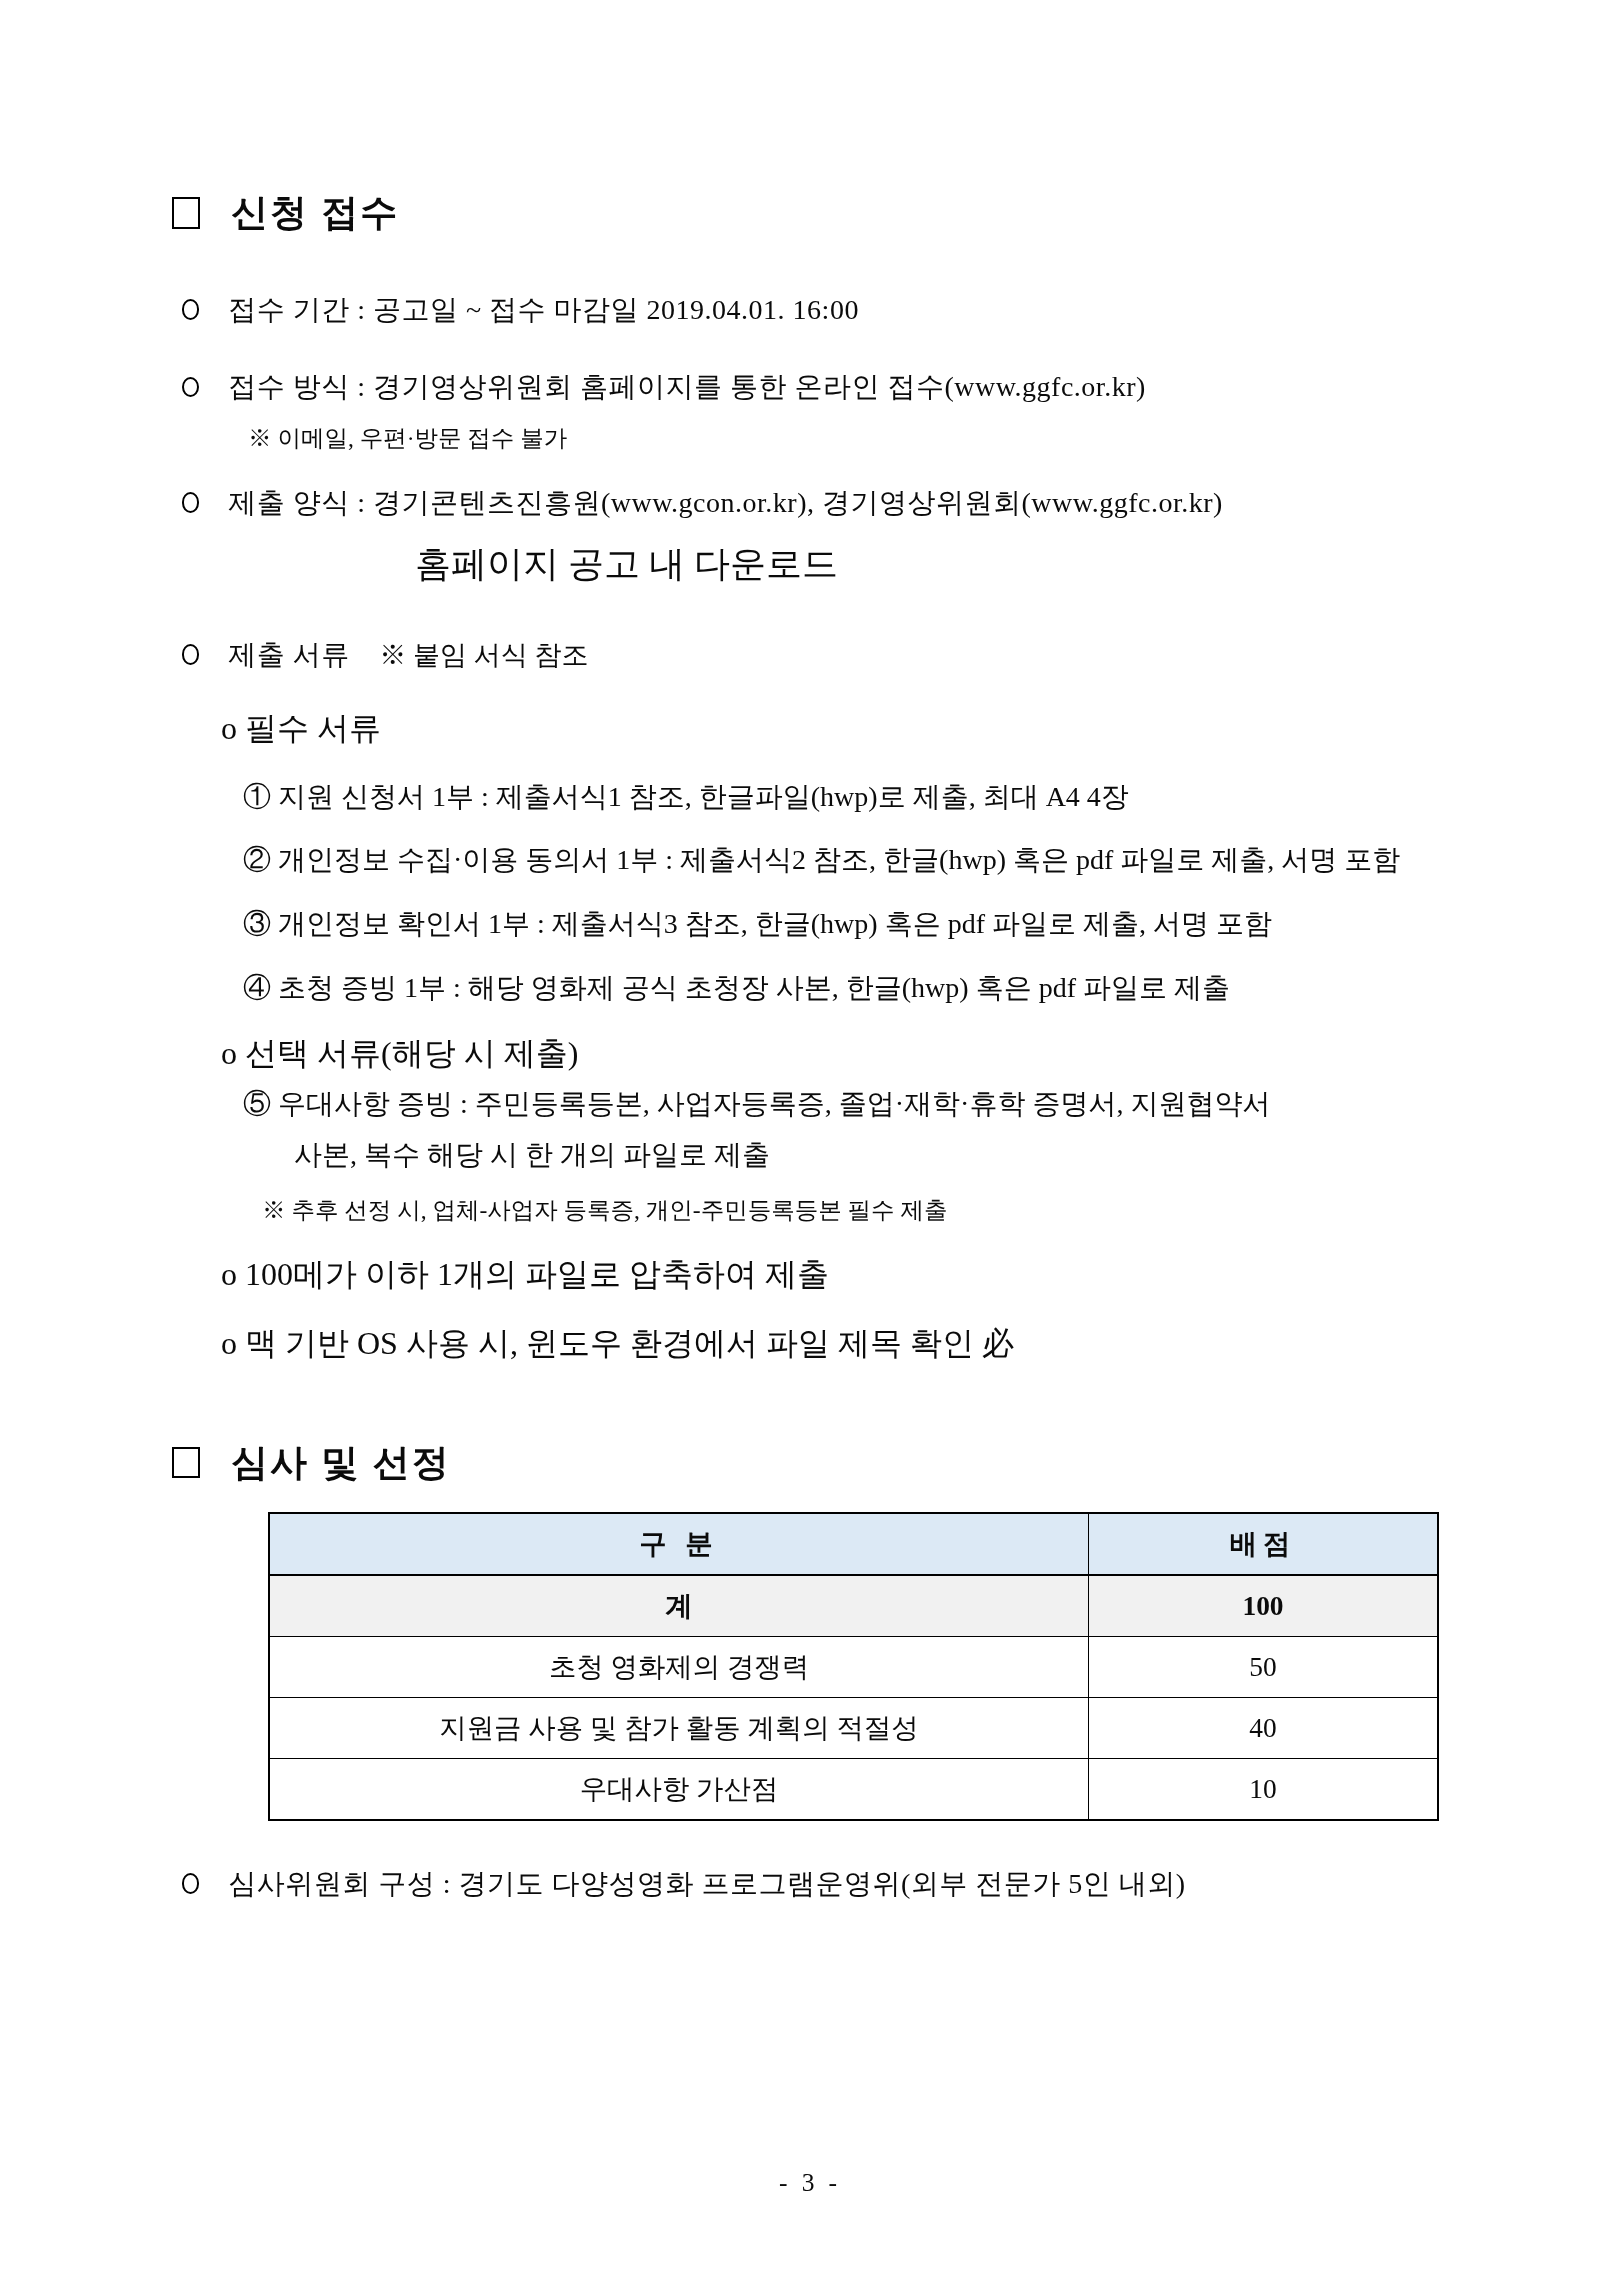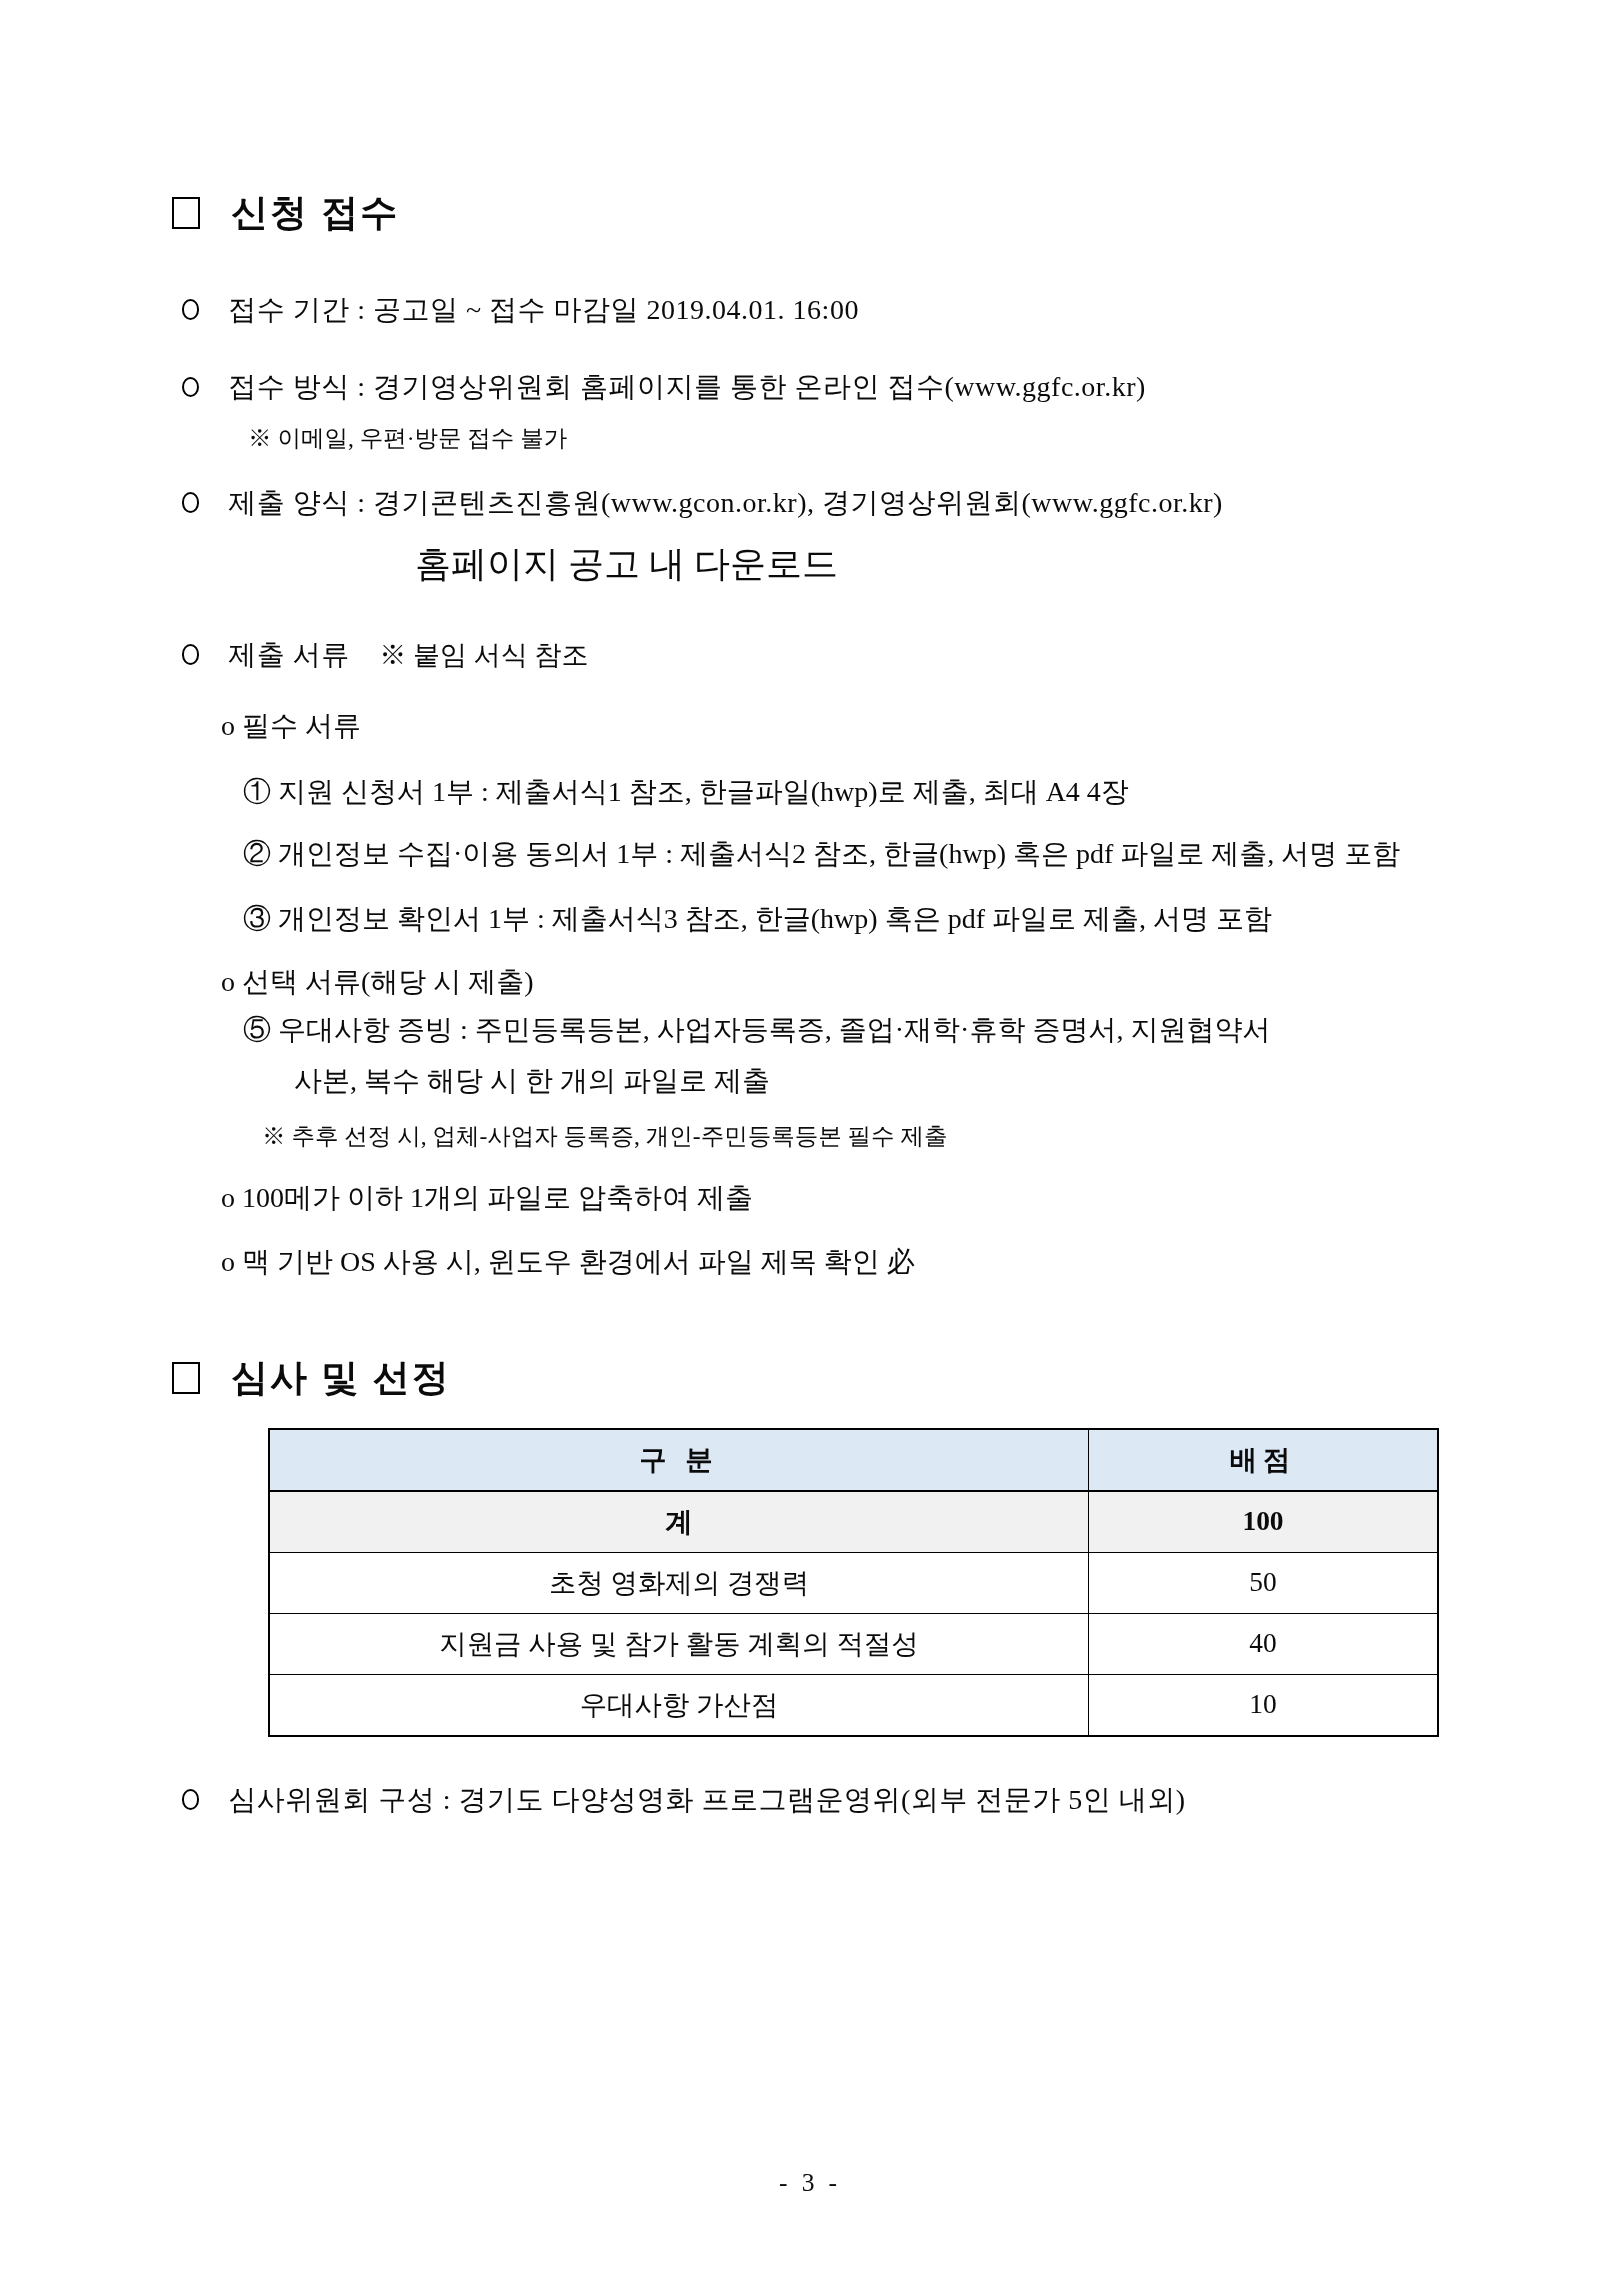--- a/index.html
+++ b/index.html
@@ -38,21 +38,21 @@
     display:inline-block;width:13.7px;height:16.7px;
     border:2.9px solid #000;border-radius:50%;
     margin-right:16.7px;flex:0 0 auto;
     transform:translateY(1px);
   }
   .bullet .txt{letter-spacing:0.5px;}
 
   
   .ind-bullet{padding-left:9.8px;}
   .ind-note{padding-left:76px;font-size:23.5px;}
-  .ind-sub{padding-left:49px;font-size:28px;}
+  .ind-sub{padding-left:49px;font-size:32px;}
   .ind-num{padding-left:71px;font-size:28px;}
   .ind-cont-form{padding-left:243px;font-size:36px;}
   .ind-cont-five{padding-left:122px;font-size:28px;}
   .ind-note2{padding-left:90px;font-size:23.5px;}
 
   .note-inline{font-size:27px;margin-left:17.6px;}
 
   
   .tbl-wrap{padding-left:96px;}
   table.score{
@@ -141,20 +141,21 @@
       <span class="ring"></span>
       <span class="txt">제출 서류</span>
       <span class="note-inline">※ 붙임 서식 참조</span>
     </div>
 
     <div class="line ind-sub mt-sub1">o 필수 서류</div>
 
     <div class="line ind-num mt-n1">① 지원 신청서 1부 : 제출서식1 참조, 한글파일(hwp)로 제출, 최대 A4 4장</div>
     <div class="line ind-num mt-n2">② 개인정보 수집·이용 동의서 1부 : 제출서식2 참조, 한글(hwp) 혹은 pdf 파일로 제출, 서명 포함</div>
     <div class="line ind-num mt-n3">③ 개인정보 확인서 1부 : 제출서식3 참조, 한글(hwp) 혹은 pdf 파일로 제출, 서명 포함</div>
+    <div class="line ind-num mt-n4">④ 초청 증빙 1부 : 해당 영화제 공식 초청장 사본, 한글(hwp) 혹은 pdf 파일로 제출</div>
 
     <div class="line ind-sub mt-sub2">o 선택 서류(해당 시 제출)</div>
 
     <div class="line ind-num mt-n5a">⑤ 우대사항 증빙 : 주민등록등본, 사업자등록증, 졸업·재학·휴학 증명서, 지원협약서</div>
     <div class="line ind-cont-five mt-n5b">사본, 복수 해당 시 한 개의 파일로 제출</div>
     <div class="line ind-note2 mt-note2">※ 추후 선정 시, 업체-사업자 등록증, 개인-주민등록등본 필수 제출</div>
 
 
     <div class="line ind-sub mt-sub3">o 100메가 이하 1개의 파일로 압축하여 제출</div>
     <div class="line ind-sub mt-sub4">o 맥 기반 OS 사용 시, 윈도우 환경에서 파일 제목 확인 必</div>

